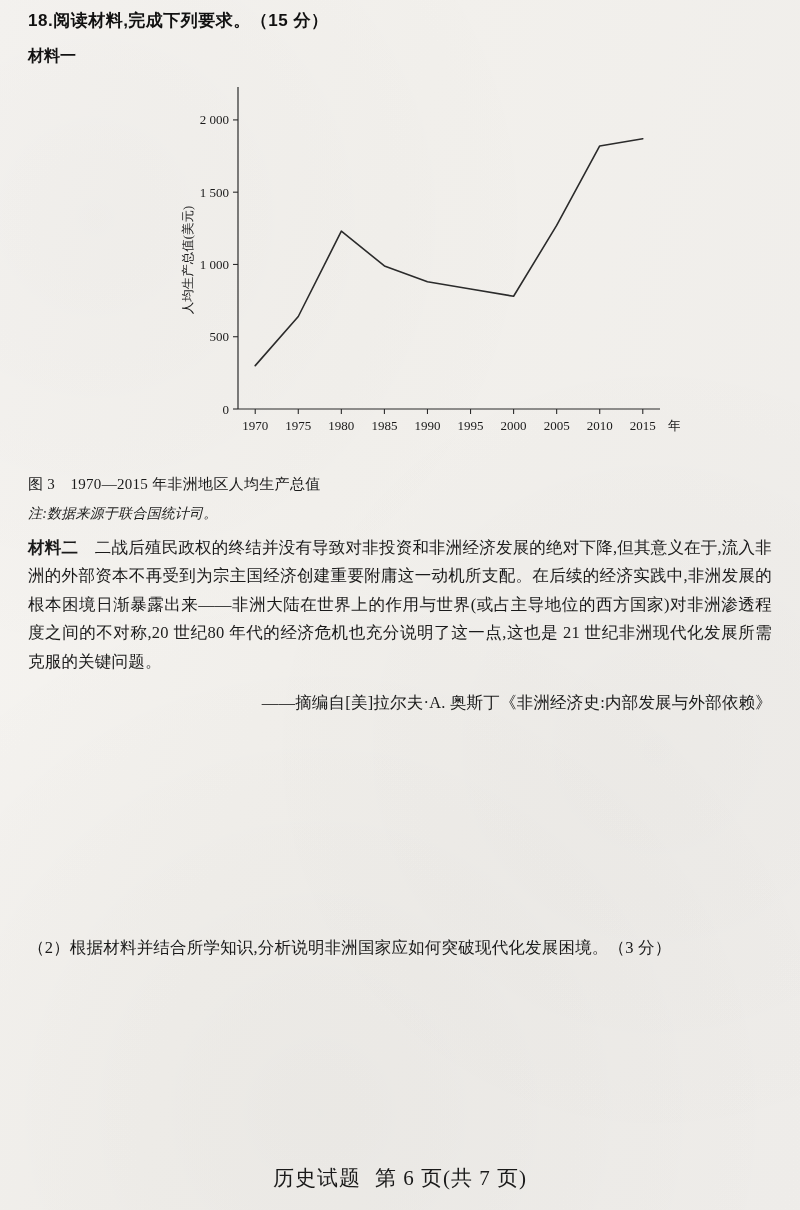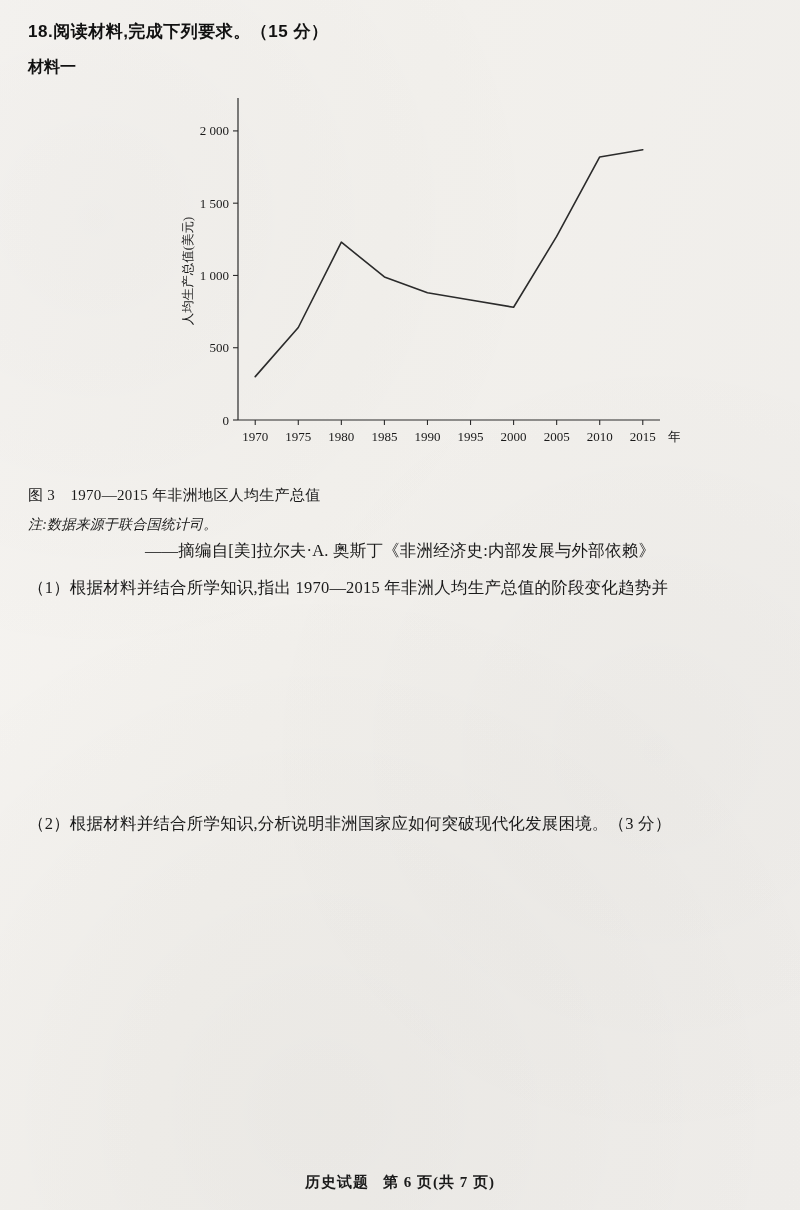--- a/index.html
+++ b/index.html
@@ -26,21 +26,21 @@
     inset: 0;
     pointer-events: none;
     background:
       radial-gradient(circle at 12% 18%, rgba(0,0,0,0.025) 0%, rgba(0,0,0,0) 38%),
       radial-gradient(circle at 82% 62%, rgba(0,0,0,0.02) 0%, rgba(0,0,0,0) 42%),
       radial-gradient(circle at 40% 92%, rgba(0,0,0,0.03) 0%, rgba(0,0,0,0) 45%);
   }
   .content {
     position: absolute;
     left: 28px;
-    top: 20px;
+    top: 9px;
     width: 744px;
   }
   .q-head {
     font-family: "Liberation Sans", sans-serif;
     font-weight: bold;
     font-size: 17px;
     letter-spacing: 0.5px;
     color: #111;
   }
   .label-cn {
@@ -78,22 +78,22 @@
     margin-top: 10px;
     text-align: justify;
     letter-spacing: 0.2px;
   }
   .para .mat2 {
     font-family: "Liberation Sans", sans-serif;
     font-weight: bold;
   }
   .source {
     font-size: 16.5px;
-    text-align: center;
-    margin-top: 6px;
+    text-align: right;
+    margin-top: 16px;
     letter-spacing: 0.2px;
   }
   .subq {
     font-size: 16.5px;
     line-height: 1.7;
     margin-top: 12px;
     letter-spacing: 0.2px;
   }
   .subq .indent {
     display: block;
@@ -102,22 +102,22 @@
   .spacer-answer {
     height: 196px;
   }
   .footer {
     position: absolute;
     bottom: 18px;
     left: 0;
     right: 0;
     text-align: center;
     font-family: "Liberation Sans", sans-serif;
-    font-weight: bold;
-    font-size: 15px;
+    font-weight: normal;
+    font-size: 21px;
     letter-spacing: 1px;
   }
   .footer .pg {
     font-family: "Liberation Serif", serif;
     margin-left: 14px;
   }
   text { font-family: "Liberation Serif", serif; }
 </style>
 </head>
 <body>
@@ -168,25 +168,25 @@
           <text x="548" y="357" text-anchor="start" font-size="13" fill="#1a1a1a">年份</text>
           <text x="0" y="0" text-anchor="middle" font-size="12.5" fill="#1a1a1a" transform="translate(72,187) rotate(-90)">人均生产总值(美元)</text>
           <polyline points="135.22448979591837,292.6363636363636 178.28571428571428,243.4909090909091 221.34693877551018,158.20909090909092 264.40816326530614,192.9 307.46938775510205,208.8 350.53061224489795,216.02727272727273 393.59183673469386,223.25454545454545 436.65306122448976,152.42727272727274 479.7142857142857,72.92727272727274 522.7755102040817,65.69999999999999" fill="none" stroke="#2b2b2b" stroke-width="1.6" stroke-linejoin="round" stroke-linecap="round"></polyline>
         </svg>
     </div>
 
     <div class="fig-caption">图 3　1970—2015 年非洲地区人均生产总值</div>
 
     <div class="note">注:数据来源于联合国统计司。</div>
 
+    <div class="para"><span class="mat2">材料二</span><span>　二战后殖民政权的终结并没有导致对非投资和非洲经济发展的绝对下降,但其意义在于,流入非洲的外部资本不再受到为宗主国经济创建重要附庸这一动机所支配。在后续的经济实践中,非洲发展的根本困境日渐暴露出来——非洲大陆在世界上的作用与世界(或占主导地位的西方国家)对非洲渗透程度之间的不对称,20 世纪80 年代的经济危机也充分说明了这一点,这也是 21 世纪非洲现代化发展所需克服的关键问题。</span></div>
 
     <div class="source">——摘编自[美]拉尔夫·A. 奥斯丁《非洲经济史:内部发展与外部依赖》</div>
 
     <div class="subq">
-      <span>（1）根据材料并结合所学知识,指出 1970—2015 年非洲人均生产总值的阶段变化趋势并</span>
     </div>
 
     <div class="spacer-answer"></div>
 
     <div class="subq">
       <span>（2）根据材料并结合所学知识,分析说明非洲国家应如何突破现代化发展困境。（3 分）</span>
     </div>
 
   </div>
 

